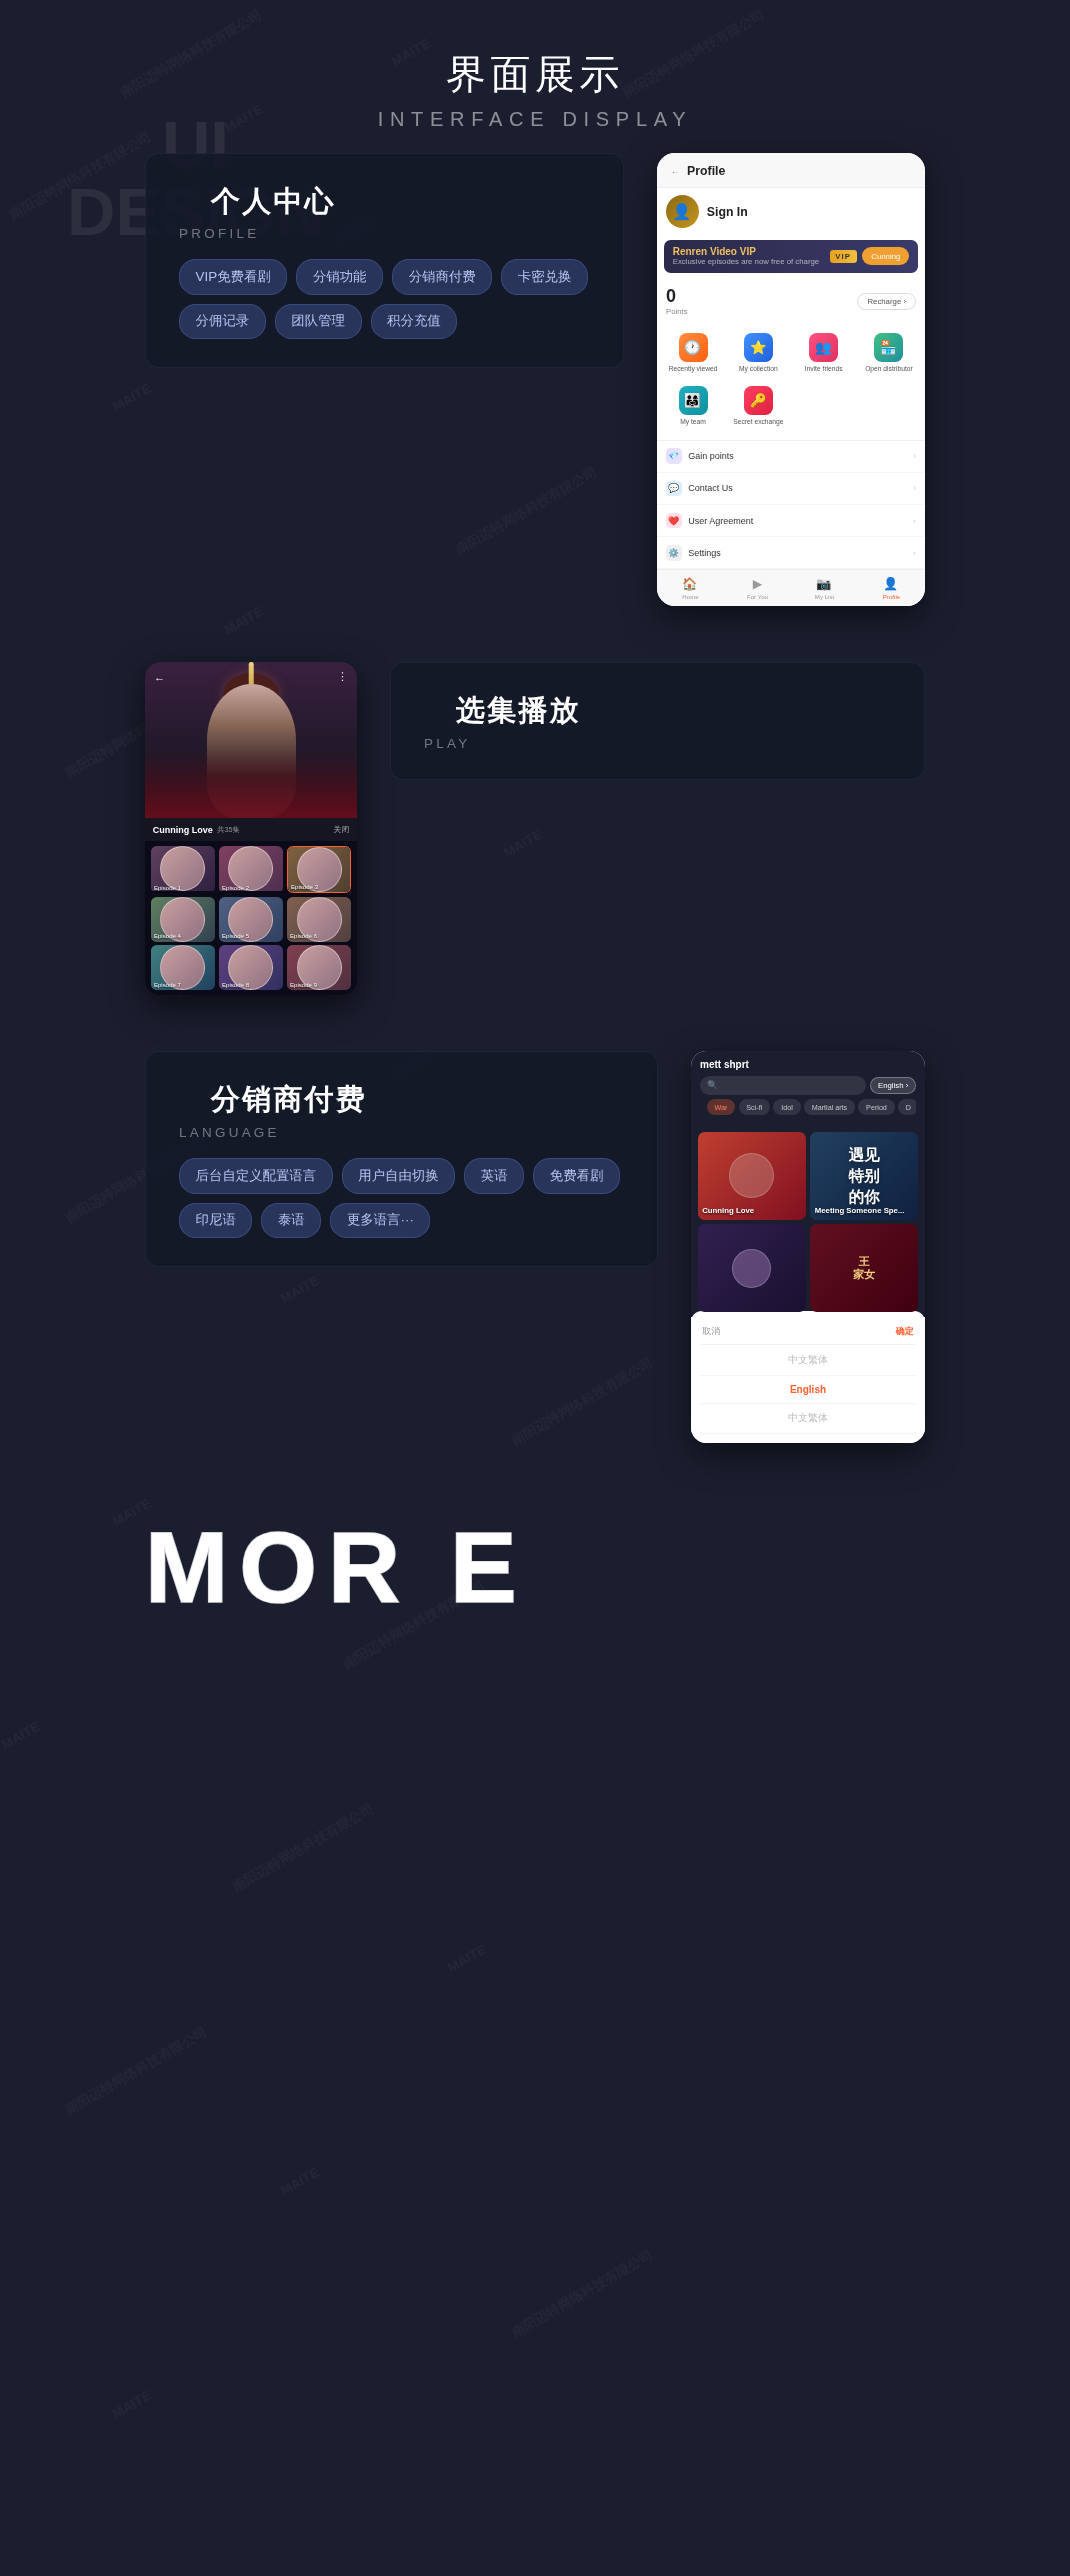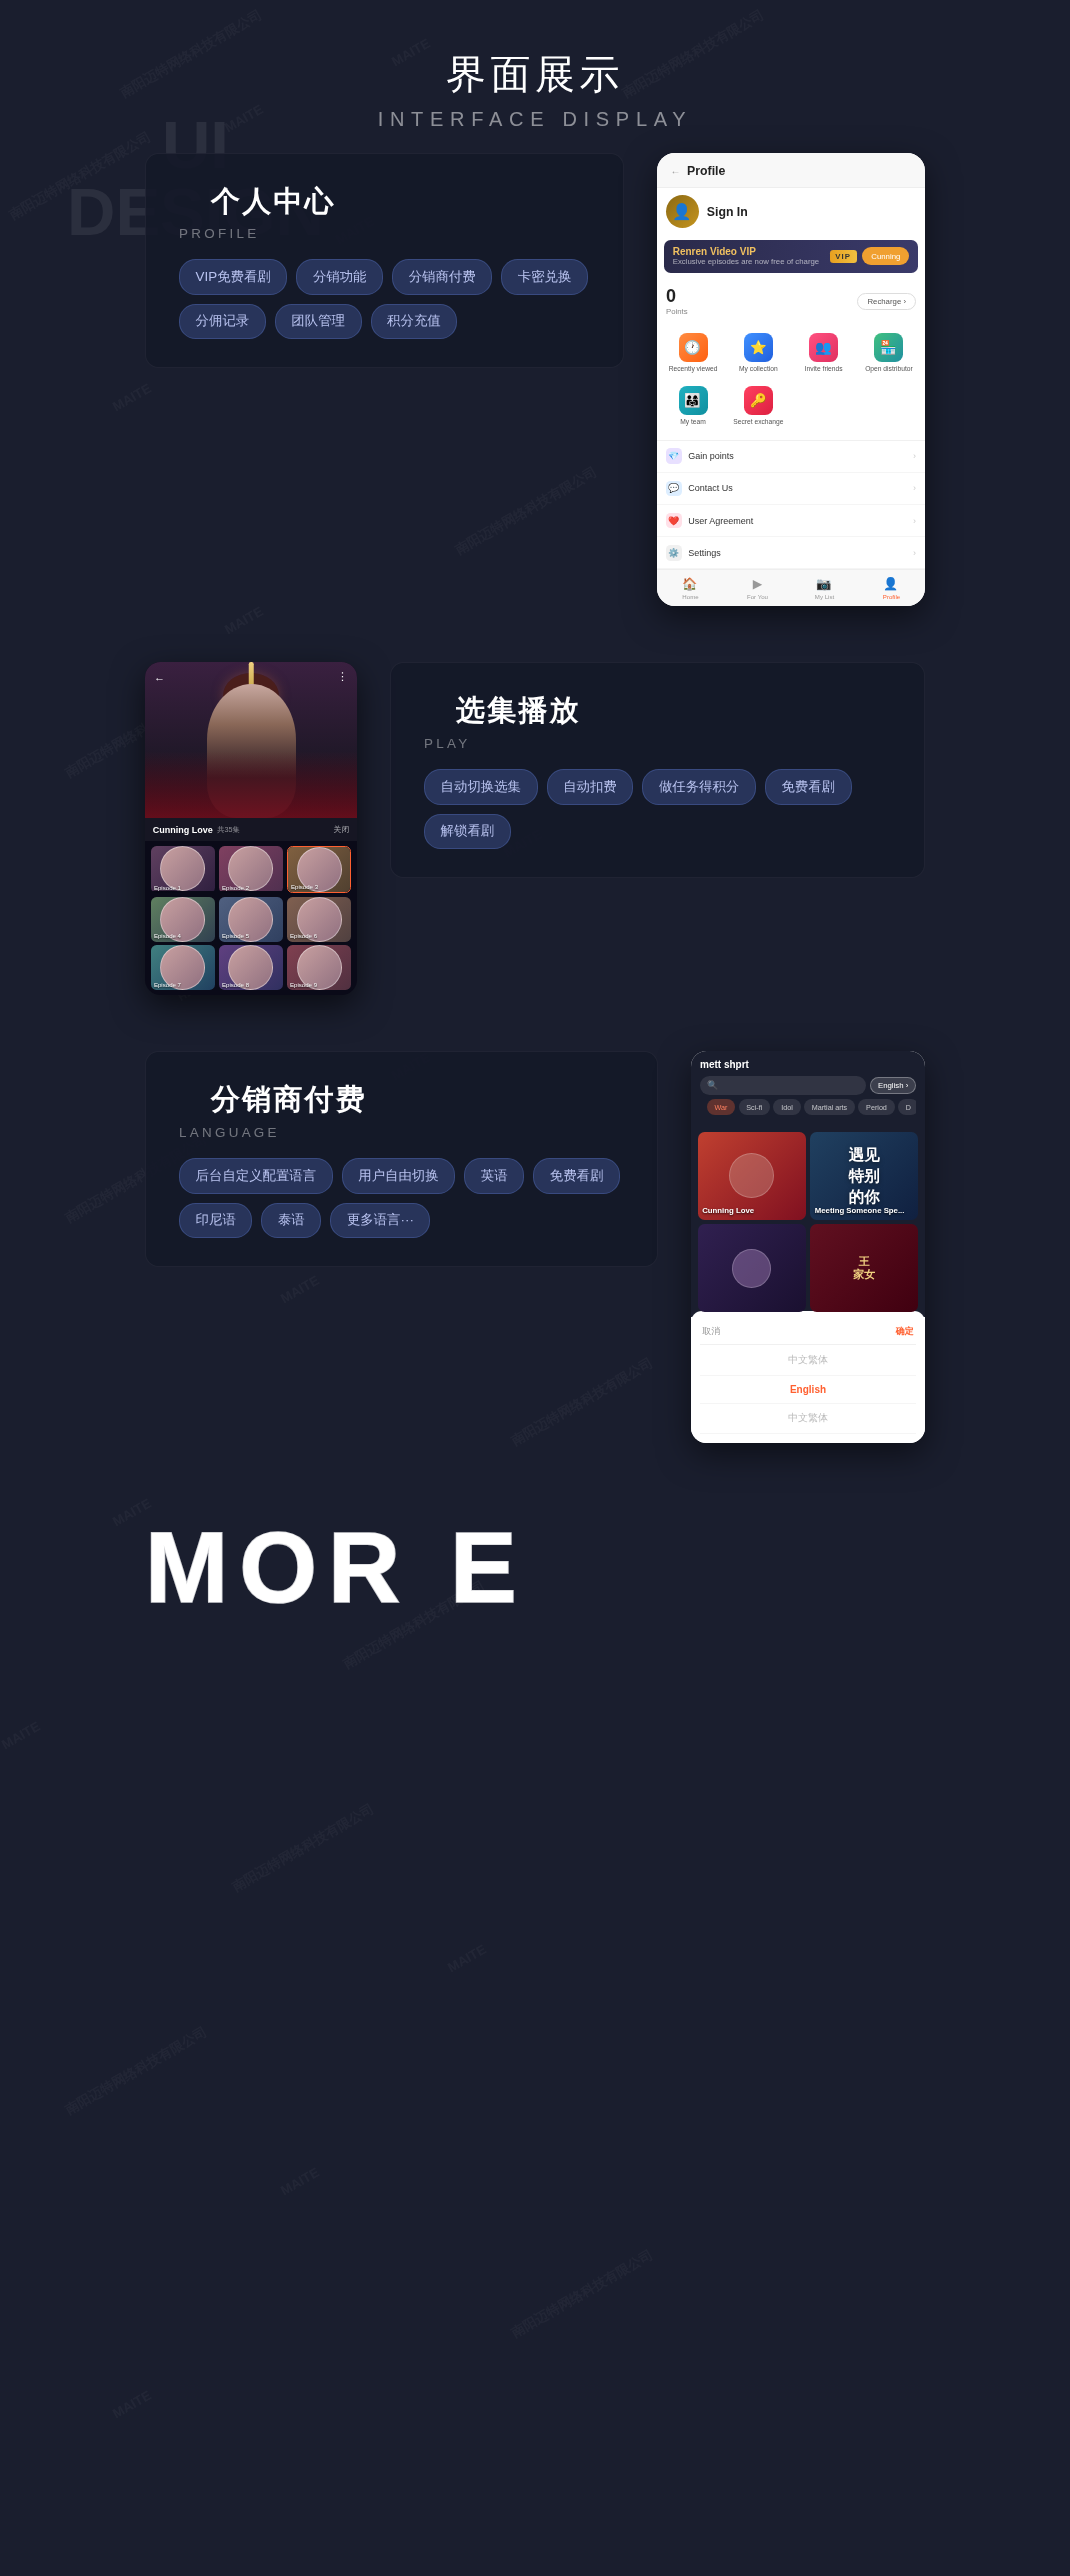--- a/index.html
+++ b/index.html
@@ -829,27 +829,20 @@
             <div class="couple-circle"></div>
           </div>
           <span class="ep-label">Episode 9</span>
         </div>
       </div>
     </div>
 
     <div class="feature-card">
       <div class="feature-title-cn">选集播放</div>
       <div class="feature-title-en">PLAY</div>
-      <div class="tags-row">
-        <span class="tag">自动切换选集</span>
-        <span class="tag">自动扣费</span>
-        <span class="tag">做任务得积分</span>
-        <span class="tag">免费看剧</span>
-        <span class="tag">解锁看剧</span>
-      </div>
     </div>
   </div>
 
   <div class="language-section section-3">
 
     <div class="feature-card">
       <div class="feature-title-cn">分销商付费</div>
       <div class="feature-title-en">LANGUAGE</div>
       <div class="tags-row">
         <span class="tag">后台自定义配置语言</span>

